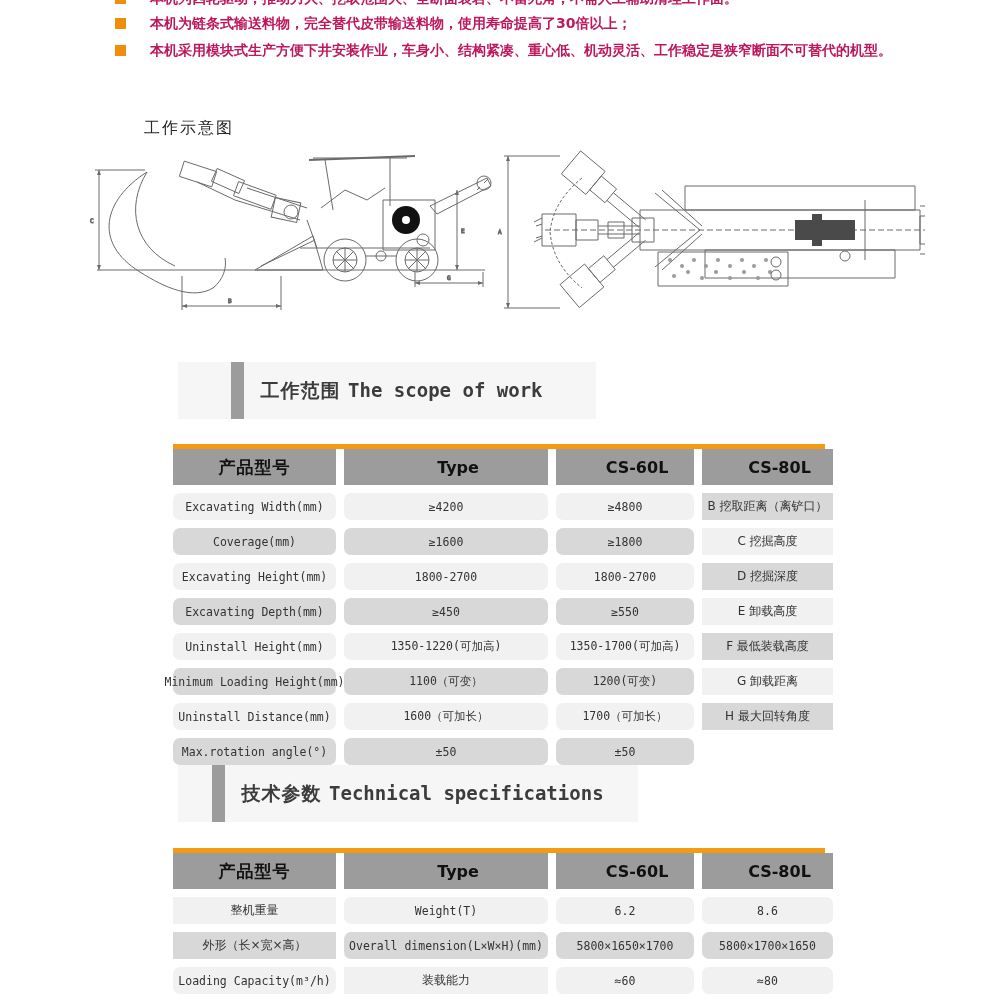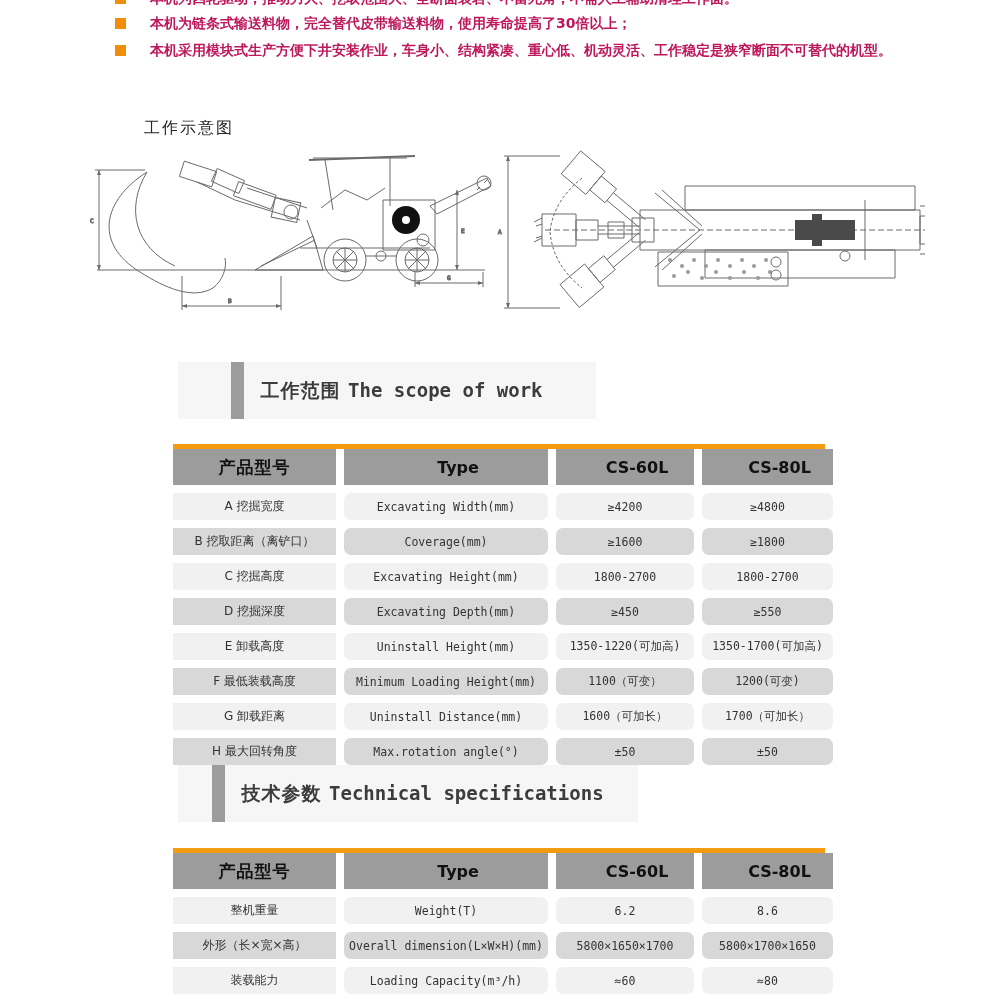--- a/index.html
+++ b/index.html
@@ -216,21 +216,20 @@
   </div>
 </div>
 
 <div class="spec-table" style="top:444px">
   <div class="orange-strip"></div>
   <div class="spec-grid">
       <div class="th">产品型号</div>
       <div class="th latin">Type</div>
       <div class="th latin">CS-60L</div>
       <div class="th latin">CS-80L</div>
-      <div class="td row-light">A 挖掘宽度</div>
       <div class="td mono row-light">Excavating Width(mm)</div>
       <div class="td mono row-light">≥4200</div>
       <div class="td mono row-light">≥4800</div>
       <div class="td row-dark">B 挖取距离（离铲口）</div>
       <div class="td mono row-dark">Coverage(mm)</div>
       <div class="td mono row-dark">≥1600</div>
       <div class="td mono row-dark">≥1800</div>
       <div class="td row-light">C 挖掘高度</div>
       <div class="td mono row-light">Excavating Height(mm)</div>
       <div class="td mono row-light">1800-2700</div>
@@ -274,22 +273,22 @@
       <div class="th latin">CS-60L</div>
       <div class="th latin">CS-80L</div>
       <div class="td row-light">整机重量</div>
       <div class="td mono row-light">Weight(T)</div>
       <div class="td mono row-light">6.2</div>
       <div class="td mono row-light">8.6</div>
       <div class="td row-dark">外形（长×宽×高）</div>
       <div class="td mono row-dark">Overall dimension(L×W×H)(mm)</div>
       <div class="td mono row-dark">5800×1650×1700</div>
       <div class="td mono row-dark">5800×1700×1650</div>
+      <div class="td mono row-light">Loading Capacity(m³/h)</div>
       <div class="td row-light">装载能力</div>
-      <div class="td mono row-light">Loading Capacity(m³/h)</div>
       <div class="td mono row-light">≈60</div>
       <div class="td mono row-light">≈80</div>
       <div class="td row-dark">最小转弯半径</div>
       <div class="td mono row-dark">Min.turning radius(mm)</div>
       <div class="td mono row-dark">4500</div>
       <div class="td mono row-dark">4500</div>
     </div>
 </div>
 
 </body></html>

